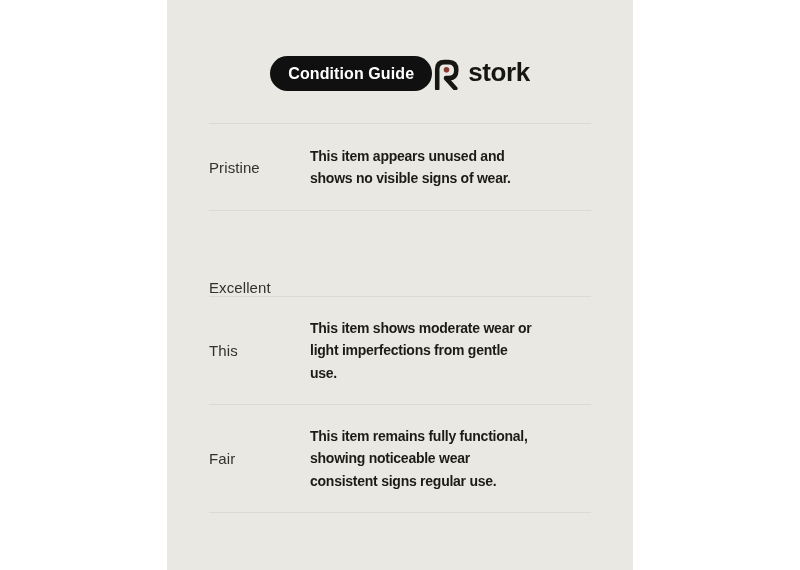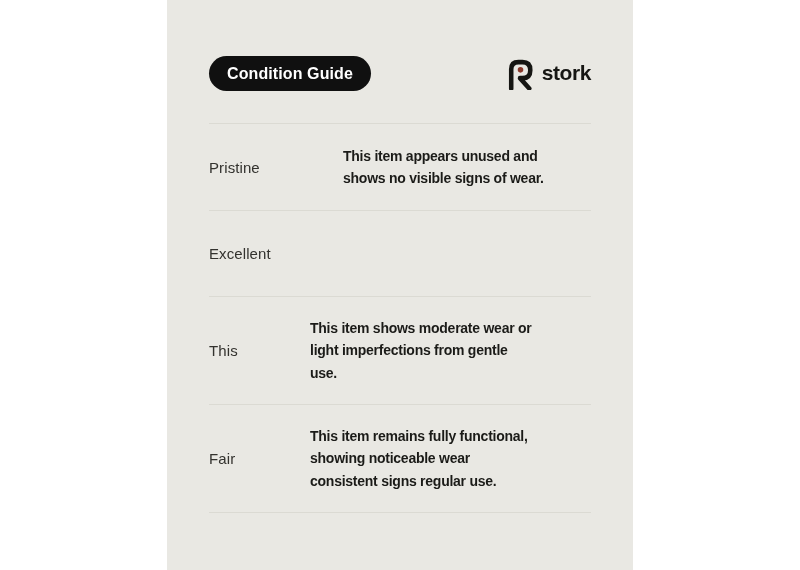--- a/index.html
+++ b/index.html
@@ -20,21 +20,21 @@
     width: 466px;
     height: 570px;
     background: #e9e8e3;
     box-sizing: border-box;
     padding: 0 42px;
   }
   .header {
     margin-top: 56px;
     margin-bottom: 32px;
     display: flex;
-    justify-content: space-between;
+    justify-content: center;
     align-items: center;
   }
   .badge {
     background: #101010;
     color: #ffffff;
     height: 35px;
     padding: 0 18px;
     border-radius: 999px;
     display: flex;
     align-items: center;
@@ -46,35 +46,35 @@
   .brand {
     display: flex;
     align-items: center;
     gap: 7px;
   }
   .brand-icon {
     display: inline-flex;
     line-height: 0;
   }
   .brand-name {
-    font-size: 21px;
+    font-size: 26px;
     font-weight: 600;
     color: #161613;
     letter-spacing: -0.4px;
     line-height: 1;
     padding-bottom: 3px;
   }
   .rows { width: 100%; }
   .row {
     display: flex;
     align-items: center;
     border-top: 1px solid #dbdad3;
   }
-  .row:nth-child(1) { min-height: 86px; gap: 33px; }
-  .row:nth-child(2) { min-height: 85px; }
+  .row:nth-child(1) { min-height: 86px; }
+  .row:nth-child(2) { min-height: 85px; align-items: flex-end; }
   .row:nth-child(3) { min-height: 107px; }
   .row:nth-child(4) { min-height: 107px; border-bottom: 1px solid #dbdad3; }
   .row-label {
     width: 101px;
     flex-shrink: 0;
     font-size: 15px;
     font-weight: 500;
     color: #33322e;
     letter-spacing: 0.1px;
   }

